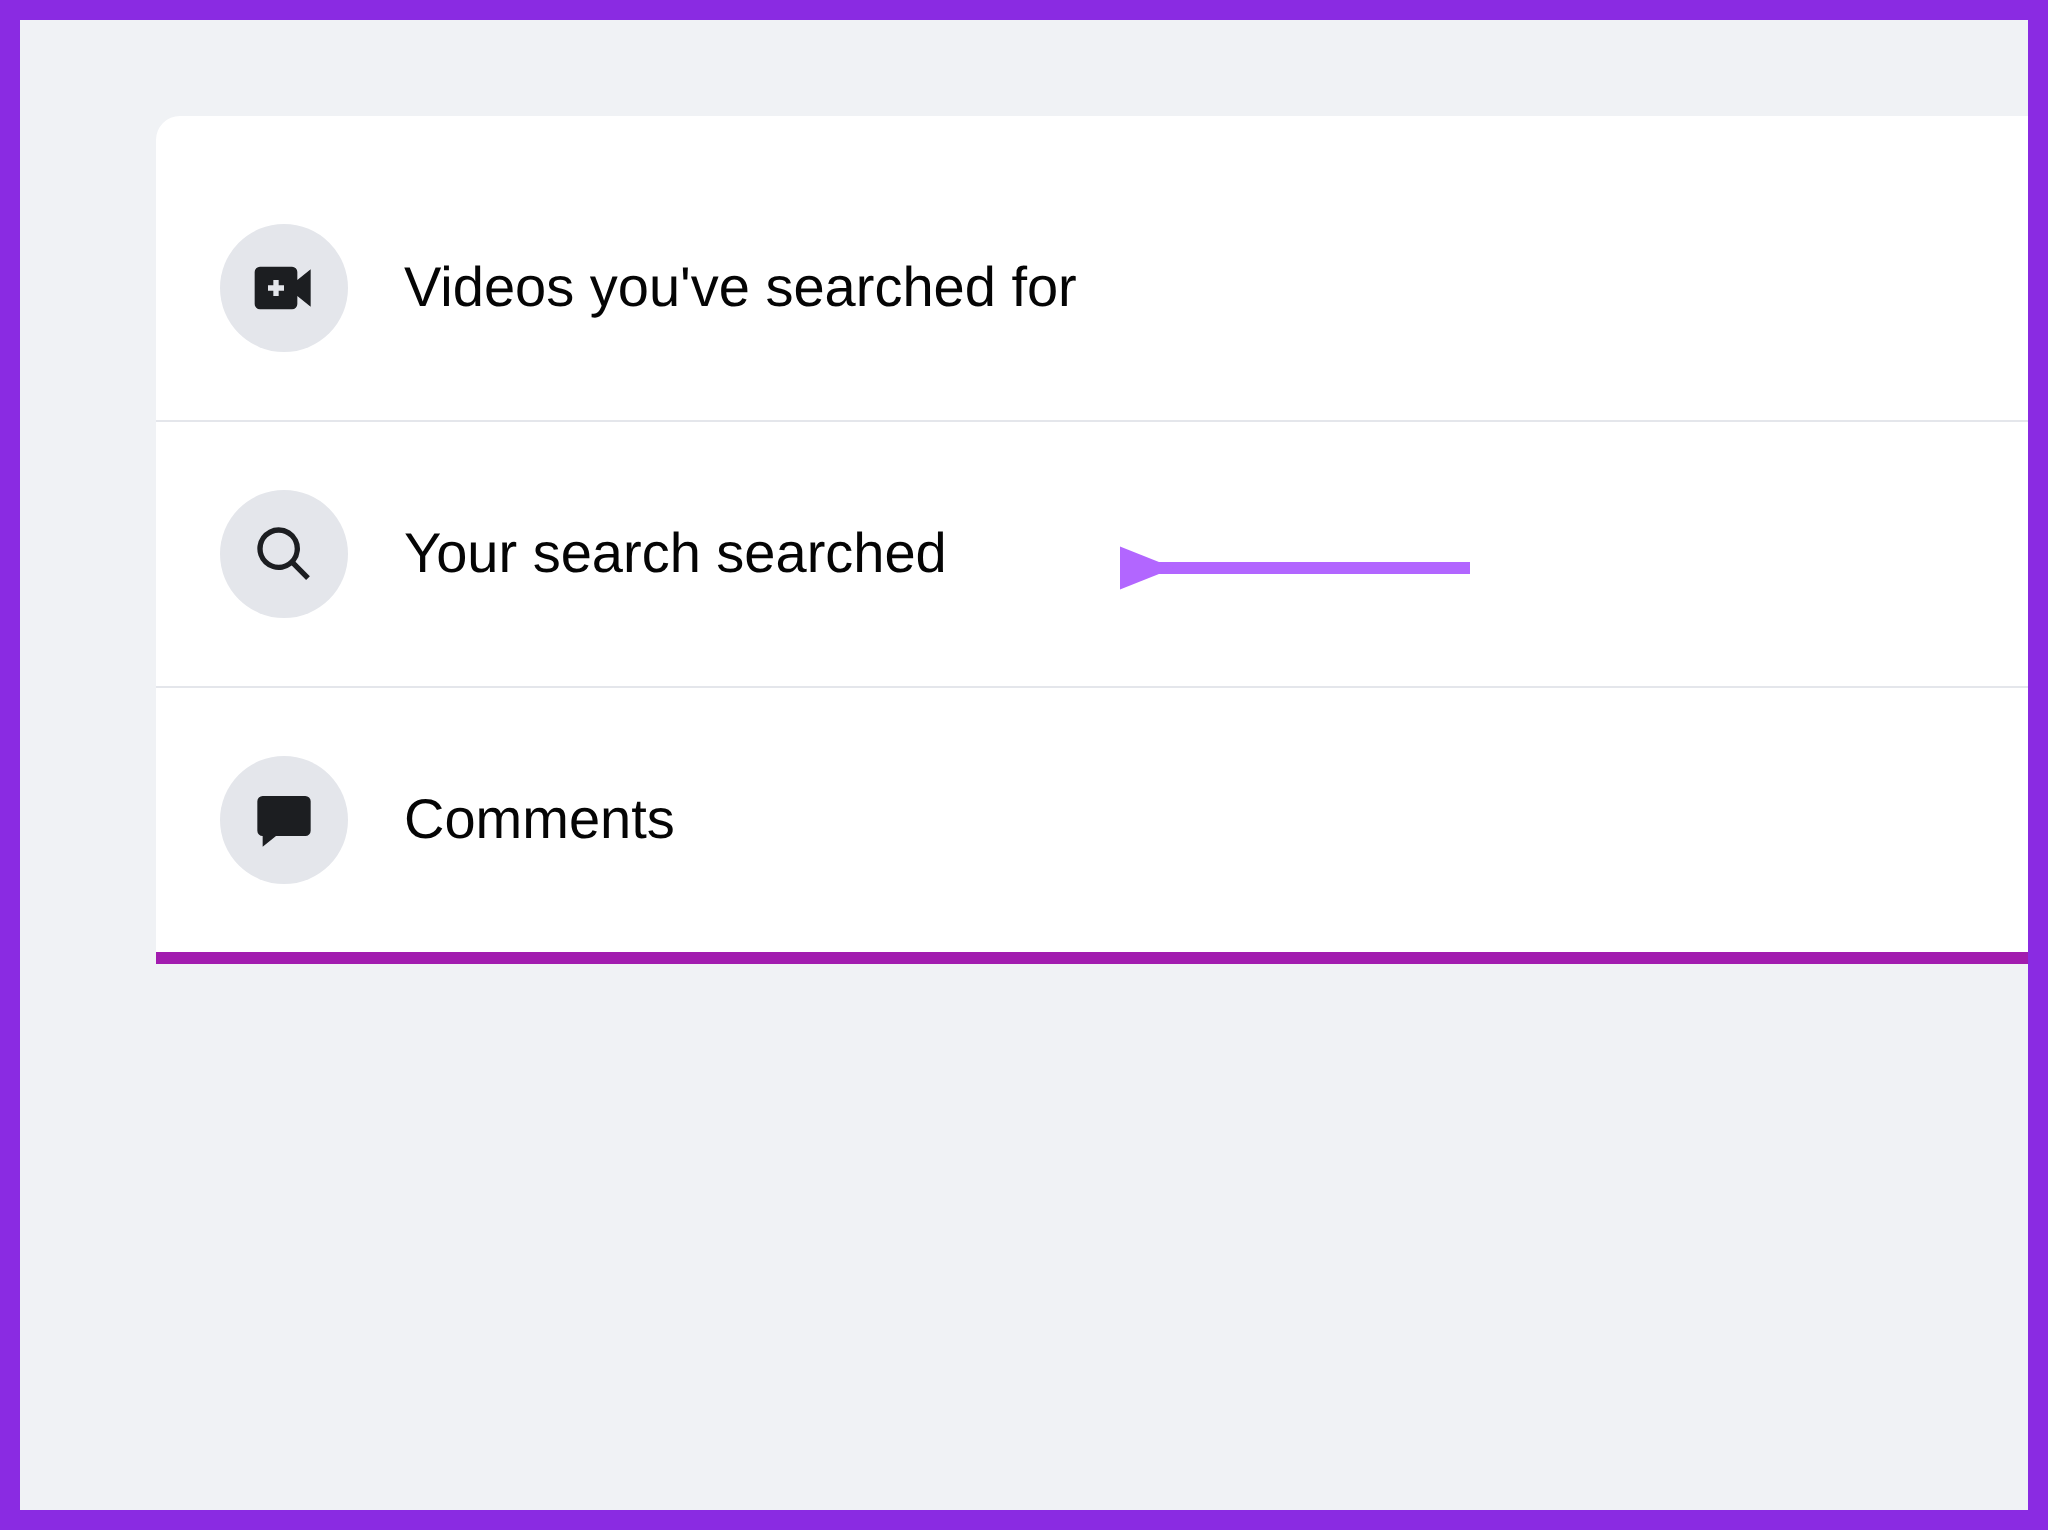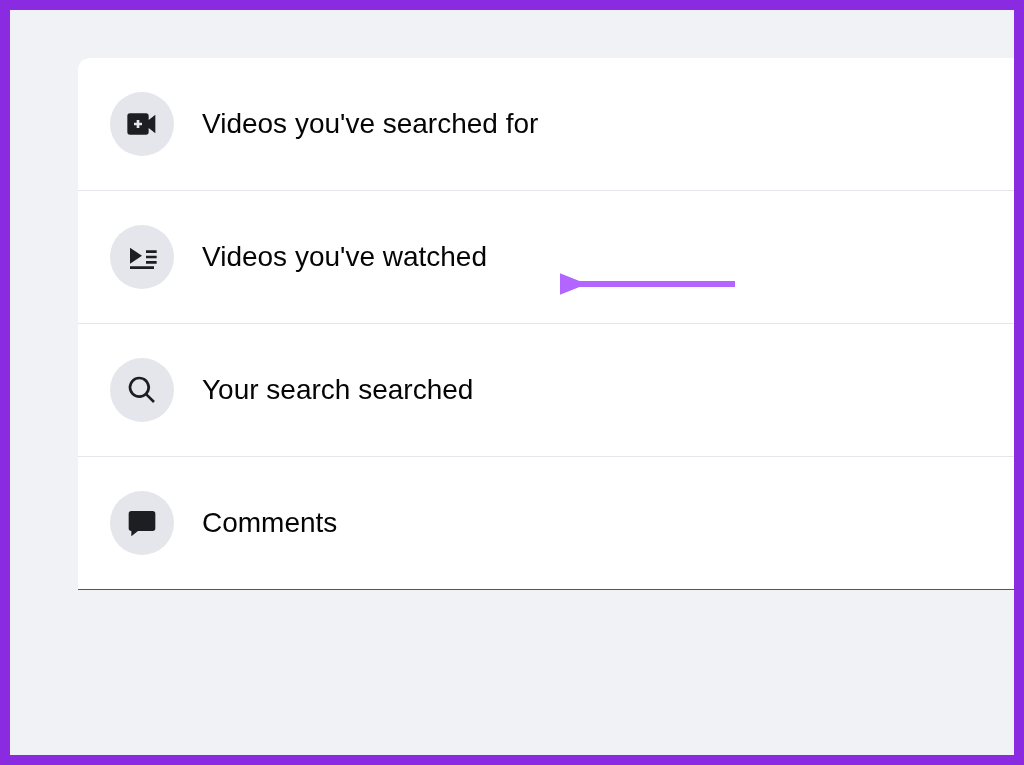--- a/index.html
+++ b/index.html
@@ -19,30 +19,31 @@
       bottom: 10px;
       background: #f0f2f5;
     }
     .card {
       position: absolute;
       top: 48px;
       left: 68px;
       right: 0;
       background: #ffffff;
       border-radius: 12px 0 0 0;
+      padding-top: 20px;
     }
     .list-item {
       display: flex;
       align-items: center;
       padding: 34px 32px;
       border-bottom: 1px solid #e4e6eb;
       cursor: pointer;
     }
     .list-item:last-child {
-      border-bottom: 1px solid #a21caf;
+      border-bottom: 6px solid #a21caf;
     }
     .icon-circle {
       width: 64px;
       height: 64px;
       border-radius: 50%;
       background: #e4e6eb;
       display: flex;
       align-items: center;
       justify-content: center;
       flex-shrink: 0;
@@ -75,28 +76,20 @@
 
     <div class="list-item">
       <div class="icon-circle">
         <svg viewBox="0 0 24 24">
             <path d="M15 4H3a2 2 0 0 0-2 2v12a2 2 0 0 0 2 2h12a2 2 0 0 0 2-2v-3l5 4V5l-5 4V6a2 2 0 0 0-2-2zM10 15H8v-2H6v-2h2V9h2v2h2v2h-2v2z"></path>
           </svg>
       </div>
       <span class="item-label">Videos you've searched for</span>
     </div>
 
-    <div class="list-item">
-      <div class="icon-circle">
-        <svg viewBox="0 0 24 24">
-            <path d="M3 5l9 6-9 6V5zm12 2h8v2h-8V7zm0 4h8v2h-8v-2zm0 4h8v2h-8v-2zM3 19h18v2H3v-2z"></path>
-          </svg>
-      </div>
-      <span class="item-label">Videos you've watched</span>
-    </div>
 
     <div class="list-item">
       <div class="icon-circle">
         <svg viewBox="0 0 24 24">
             <path d="M10 2a8 8 0 1 0 4.9 14.32l5.39 5.39 1.41-1.41-5.39-5.39A8 8 0 0 0 10 2zm0 2a6 6 0 1 1 0 12 6 6 0 0 1 0-12z"></path>
           </svg>
       </div>
       <span class="item-label">Your search searched</span>
     </div>
 

